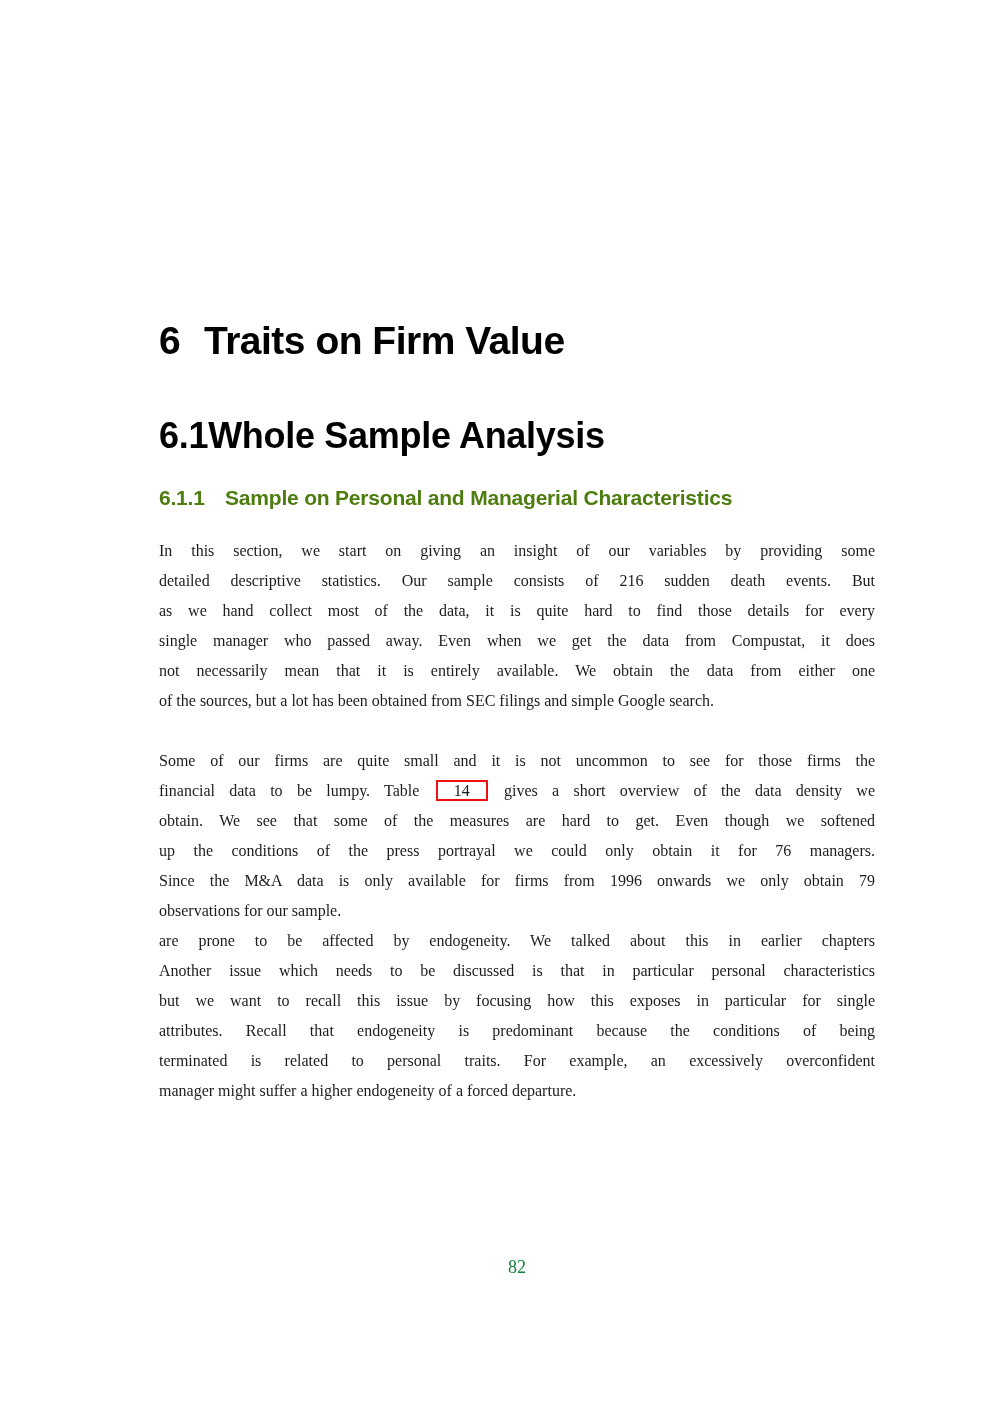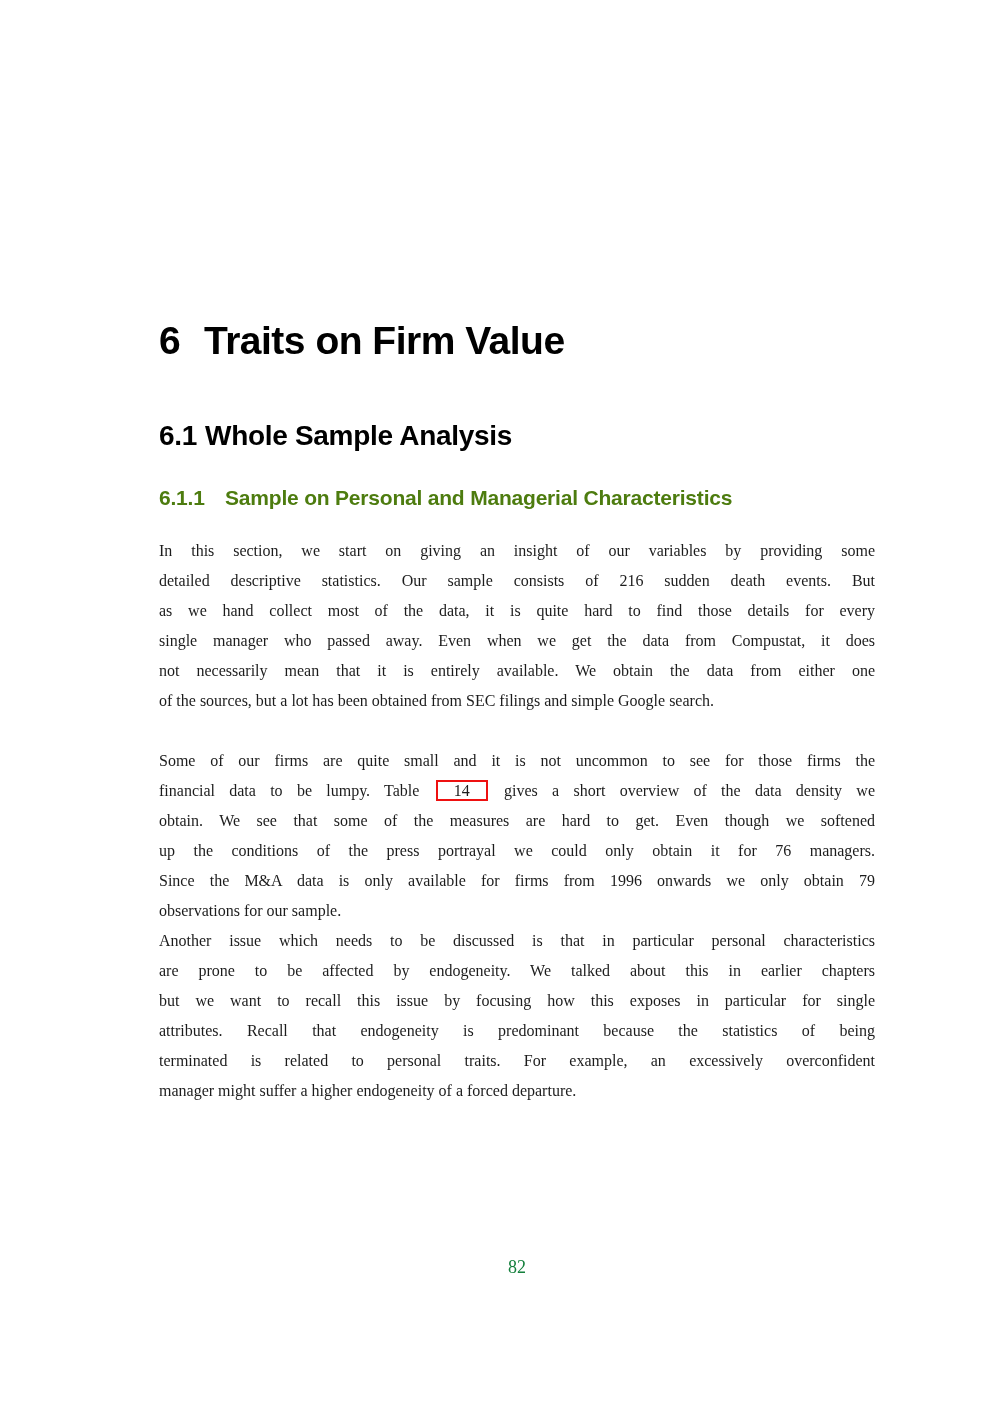--- a/index.html
+++ b/index.html
@@ -34,21 +34,21 @@
   }
   .chapter .num { flex: 0 0 45px; }
   .chapter .titleblock { display: block; }
   .chapter .titleblock span { display: block; }
   
   .section {
     display: flex;
     margin-top: 47px;
     font-family: "Liberation Sans", sans-serif;
     font-weight: bold;
-    font-size: 28px;
+    font-size: 36px;
     line-height: 34px;
     letter-spacing: -0.3px;
     color: #000000;
   }
   .section .num { flex: 0 0 46px; }
   
   .subsection {
     display: flex;
     margin-top: 32px;
     font-family: "Liberation Sans", sans-serif;
@@ -125,24 +125,24 @@
         </div>
         <div class="paragraph gap">
           <div class="line">Some of our firms are quite small and it is not uncommon to see for those firms the</div>
           <div class="line">financial data to be lumpy. Table <span class="ref-link">14</span> gives a short overview of the data density we</div>
           <div class="line">obtain. We see that some of the measures are hard to get. Even though we softened</div>
           <div class="line">up the conditions of the press portrayal we could only obtain it for 76 managers.</div>
           <div class="line">Since the M&amp;A data is only available for firms from 1996 onwards we only obtain 79</div>
           <div class="line last">observations for our sample.</div>
         </div>
         <div class="paragraph">
+          <div class="line">are prone to be affected by endogeneity. We talked about this in earlier chapters</div>
           <div class="line">Another issue which needs to be discussed is that in particular personal characteristics</div>
-          <div class="line">are prone to be affected by endogeneity. We talked about this in earlier chapters</div>
           <div class="line">but we want to recall this issue by focusing how this exposes in particular for single</div>
-          <div class="line">attributes. Recall that endogeneity is predominant because the statistics of being</div>
+          <div class="line">attributes. Recall that endogeneity is predominant because the conditions of being</div>
           <div class="line">terminated is related to personal traits. For example, an excessively overconfident</div>
           <div class="line last">manager might suffer a higher endogeneity of a forced departure.</div>
         </div>
       </div>
 
   </div>
 
   <div class="page-number">82</div>
 </div>
 

